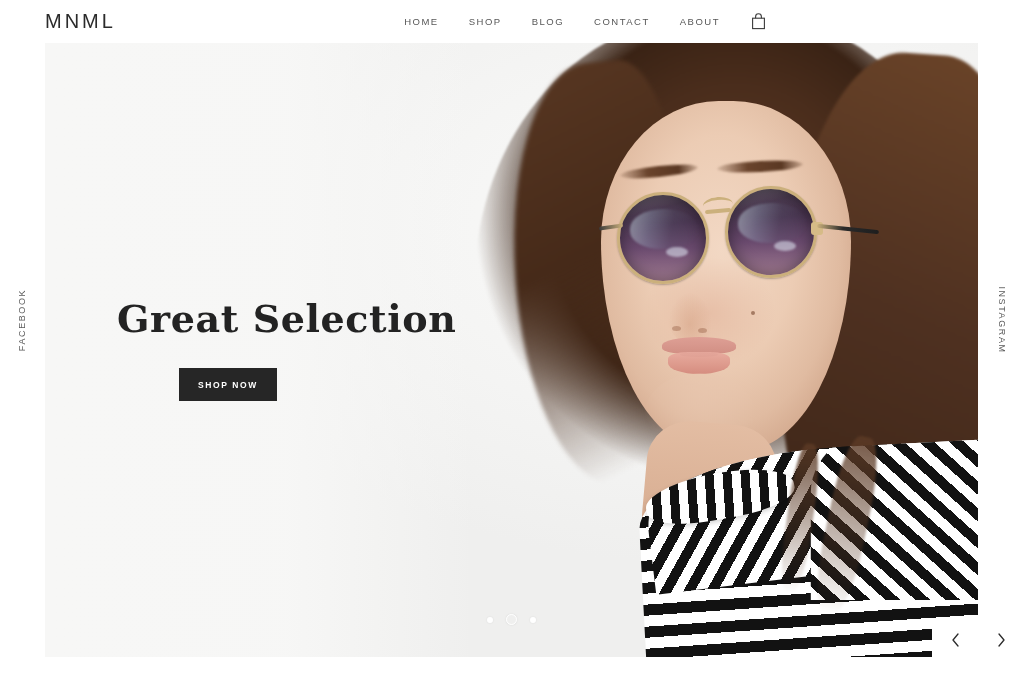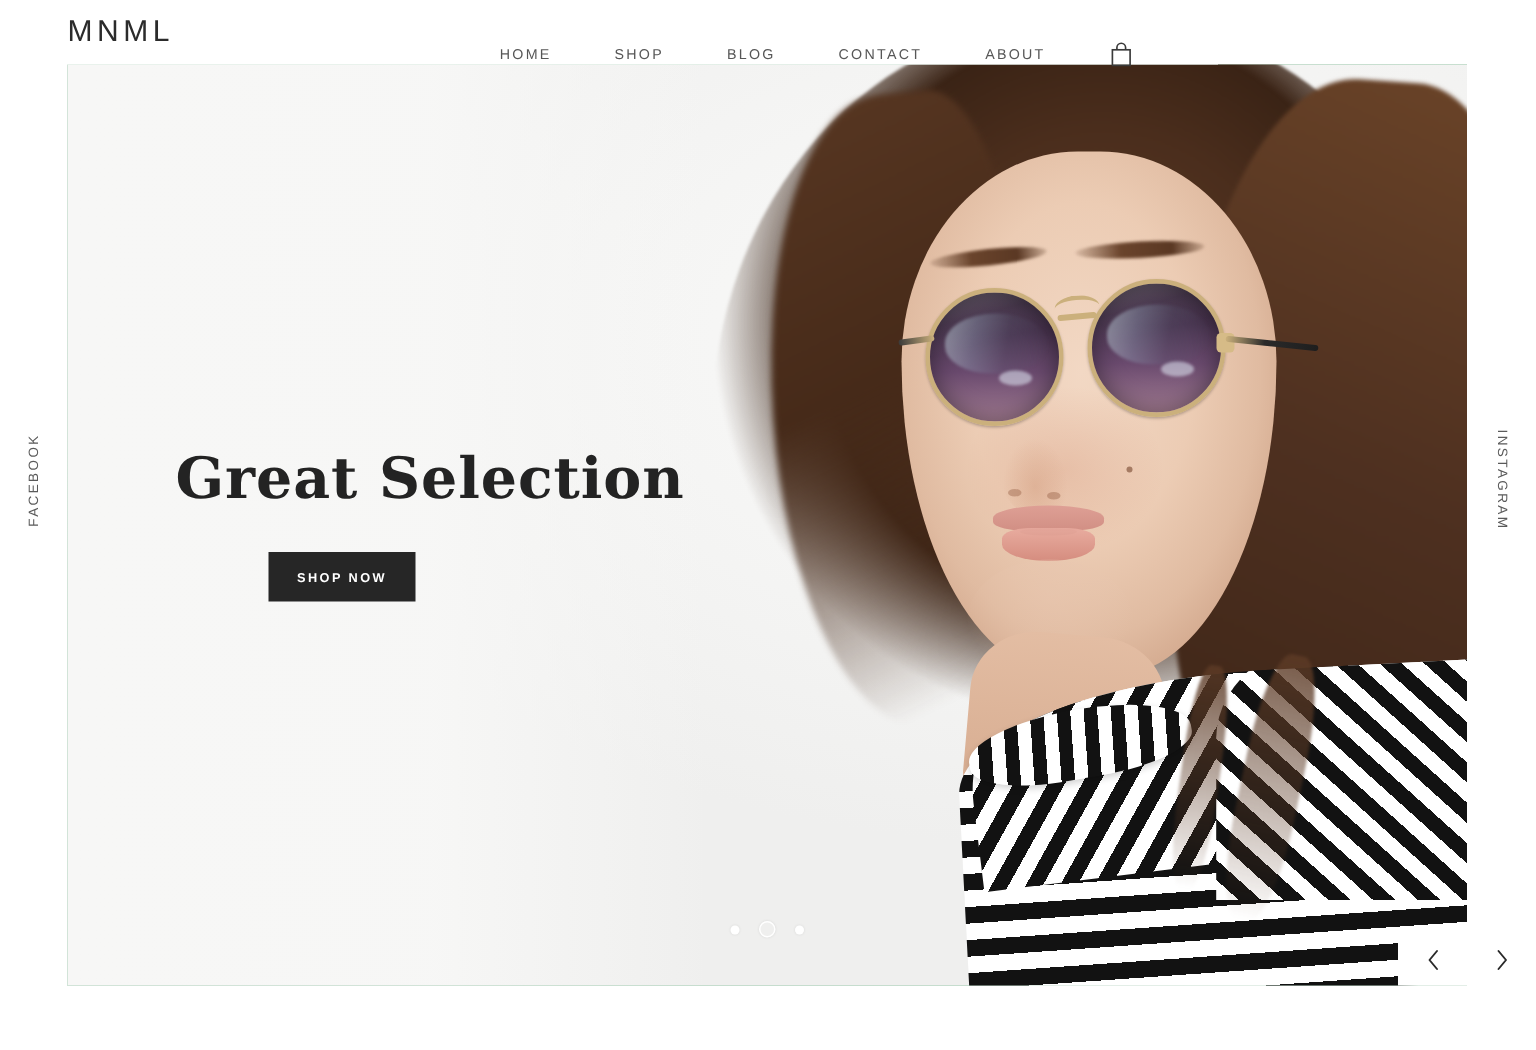--- a/index.html
+++ b/index.html
@@ -38,27 +38,26 @@
     font-size: 20px;
     font-weight: 400;
     letter-spacing: 3.0px;
     color: #2b2b2b;
     line-height: 24px;
     cursor: pointer;
   }
 
   .main-nav {
     position: absolute;
-    right: 56px;
+    right: 45px;
     top: 0;
     height: 43px;
     display: flex;
     align-items: center;
-    gap: 12px;
-    margin-top: 15px;
+    gap: 0;
   }
 
   .nav-link {
     font-size: 9.5px;
     letter-spacing: 1.5px;
     color: #575757;
     text-transform: uppercase;
     text-decoration: none;
     padding: 0 15px;
     line-height: 43px;
@@ -104,21 +103,21 @@
   .social-label.left-text  { transform: rotate(-90deg); }
   .social-label.right-text { transform: rotate(90deg); }
 
   
   .hero {
     position: absolute;
     left: 45px;
     top: 43px;
     width: 933px;
     height: 614px;
-    background: #15803d;
+    background: #14b8a6;
     overflow: hidden;
   }
 
   
   .hero-photo {
     position: absolute;
     inset: 0;
     background: #f7f7f6;
   }
 

